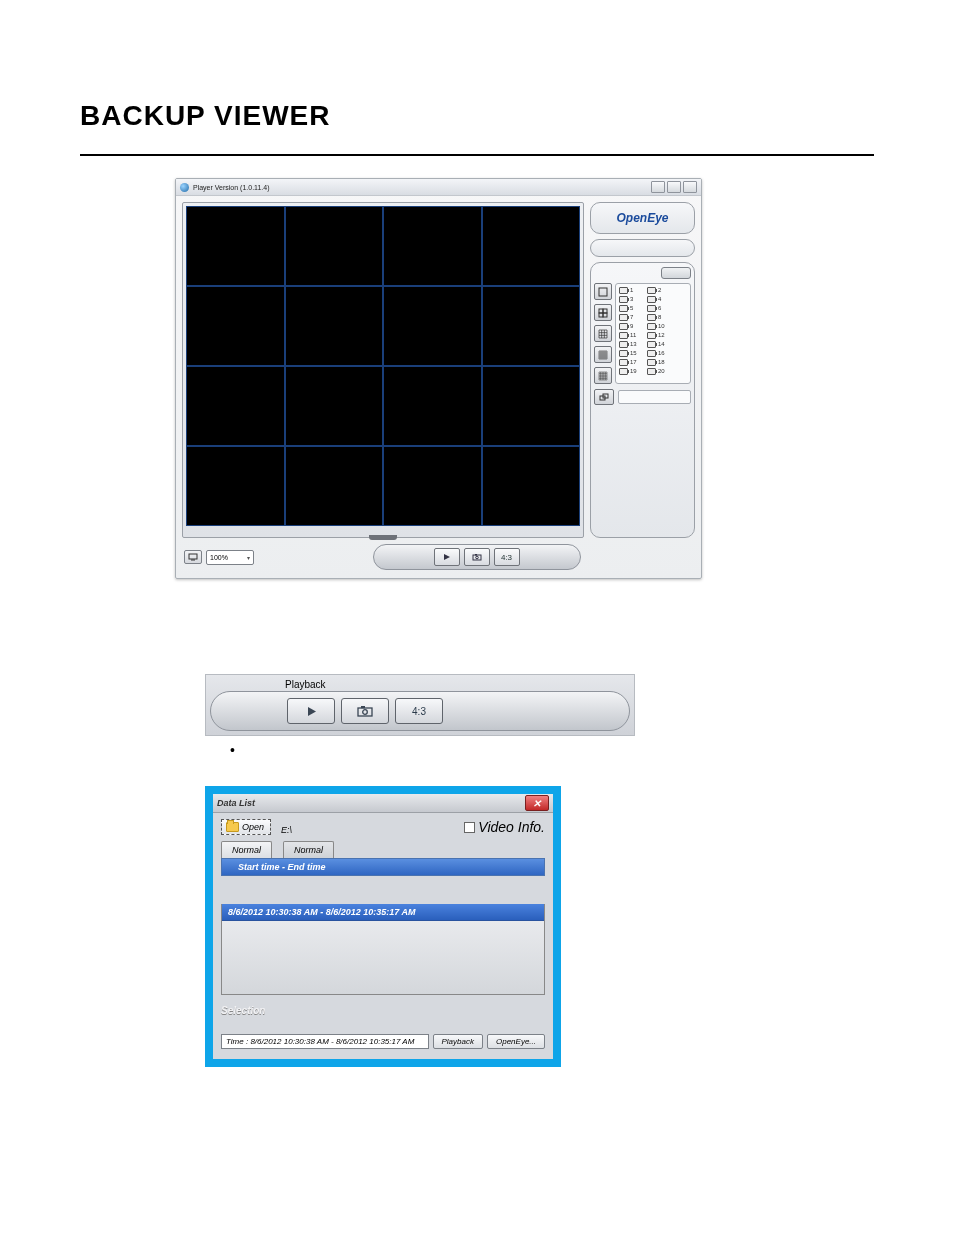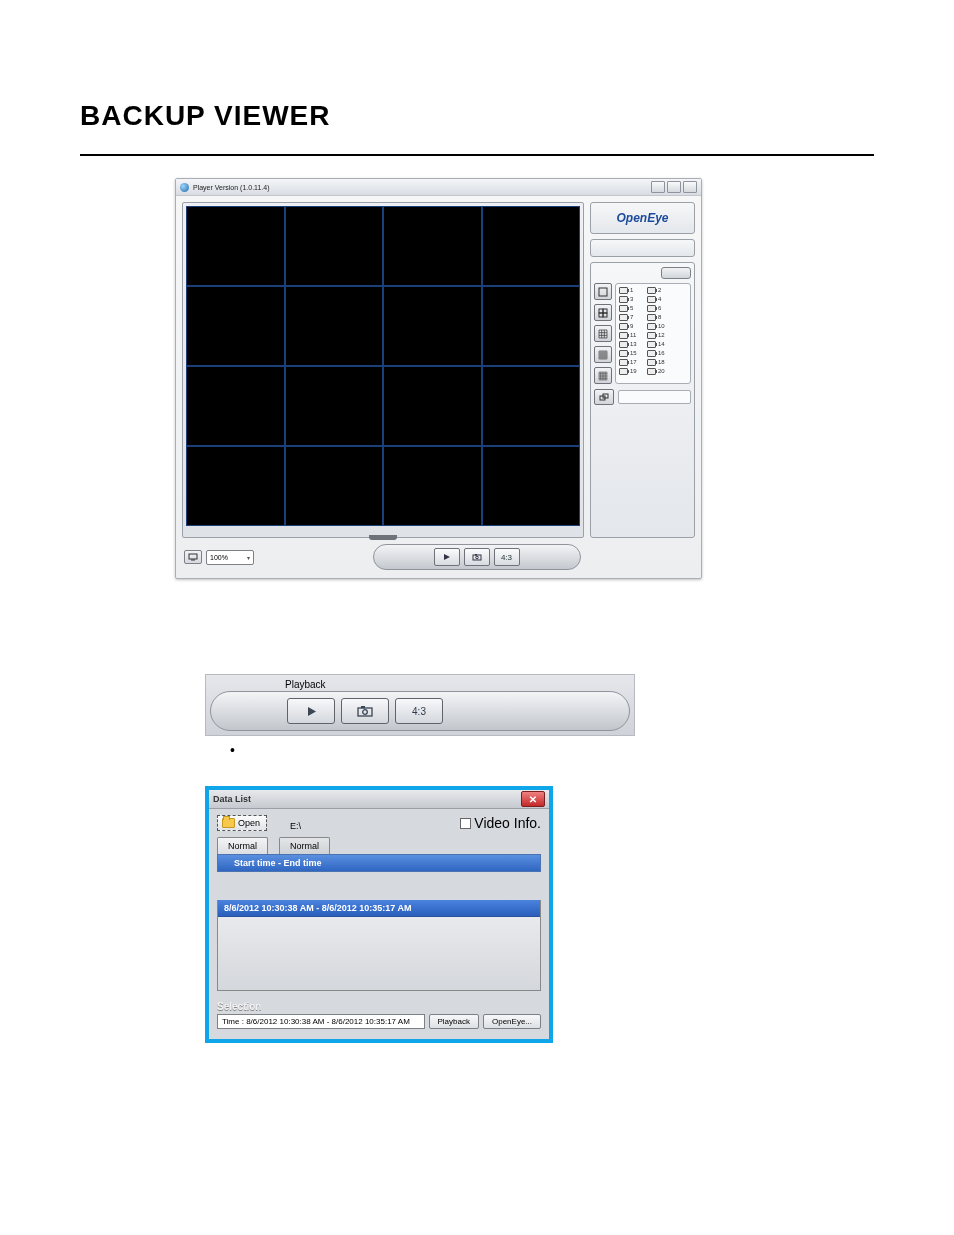--- a/index.html
+++ b/index.html
@@ -81,21 +81,21 @@
     background:#6d7178;border-radius:0 0 3px 3px;
     margin-top:-1px;
   }
   .side {
     width:105px;
     margin-left:6px;
     display:flex;flex-direction:column;gap:5px;
   }
   .logo-card, .status-card, .cam-card {
     background:linear-gradient(#f6f7f9,#e4e7eb);
-    border:1px solid #9ba0a7;border-radius:3px;
+    border:1px solid #9ba0a7;border-radius:10px;
   }
   .logo-card{
     height:30px;display:flex;align-items:center;justify-content:center;
     font-weight:bold;font-style:italic;color:#1b4b9c;font-size:12px;
   }
   .status-card{height:16px;}
   .cam-card{
     flex:1;padding:4px 3px;
     display:flex;flex-direction:column;
   }
@@ -183,38 +183,39 @@
     display:flex;align-items:center;justify-content:center;
     padding:0 6px;font-size:10px;color:#2a3a4a;
   }
   .pb-play{width:34px;}
   .pb-cam{width:34px;}
   .pb-ratio{width:34px;}
   .bullet-row{margin:6px 0 0 150px;font-size:14px;}
   
   .datalist{
     margin-left:125px;margin-top:28px;width:340px;
-    border:4px solid #0ea5e9;background:#d6d9de;
+    border:8px solid #0ea5e9;background:#d6d9de;
     font-size:10px;
+    font-style:italic;
   }
   .dl-title{
     display:flex;align-items:center;height:18px;padding:0 4px;
     background:linear-gradient(#e7e9ec,#c6c9cf);
     border-bottom:1px solid #9ca0a6;
     font-size:9px;font-weight:bold;color:#333;
   }
   .dl-title-text{flex:1;}
   .dl-close{
     width:22px;height:14px;border:1px solid #7a2020;border-radius:2px;
     background:linear-gradient(#f08080,#c22828);
     color:#fff;display:flex;align-items:center;justify-content:center;
     font-weight:bold;font-size:10px;
   }
   .dl-body{padding:6px 8px 10px 8px;}
-  .dl-row1{display:flex;align-items:flex-end;gap:23px;margin-bottom:6px;}
+  .dl-row1{display:flex;align-items:flex-end;gap:10px;margin-bottom:6px;}
   .open-btn{
     border:1px dashed #555;padding:2px 6px 2px 4px;
     background:linear-gradient(#fbfcfd,#e1e4e8);
     display:flex;align-items:center;gap:3px;font-size:9px;
   }
   .folder-ico{
     width:11px;height:8px;background:#f6c94d;border:1px solid #c79a1f;
     border-radius:1px;position:relative;
   }
   .folder-ico:before{content:"";position:absolute;top:-3px;left:0;width:5px;height:3px;background:#f6c94d;border:1px solid #c79a1f;border-bottom:none;border-radius:1px 1px 0 0;}
@@ -241,21 +242,21 @@
   .list-row{
     background:linear-gradient(#4a82de,#2a5fbc);color:#fff;
     padding:3px 6px;font-size:9px;font-weight:bold;
     border-bottom:1px solid #29539f;
   }
   .sel-label{
     margin-top:10px;color:#f2f2f4;font-weight:bold;font-size:10px;
     text-shadow:0 1px 0 #888;
   }
   .sel-row{
-    display:flex;align-items:center;gap:4px;margin-top:2px;border-radius:6px;
+    display:flex;align-items:center;gap:4px;margin-top:18px;border-radius:6px;
   }
   .sel-time{
     flex:1;background:#fff;border:1px solid #7c8188;padding:2px 4px;
     font-size:8px;
   }
   .sel-btn{
     border:1px solid #7c8188;background:linear-gradient(#f7f8fa,#dde0e4);
     padding:2px 8px;font-size:8px;border-radius:2px;
   }
 </style>

